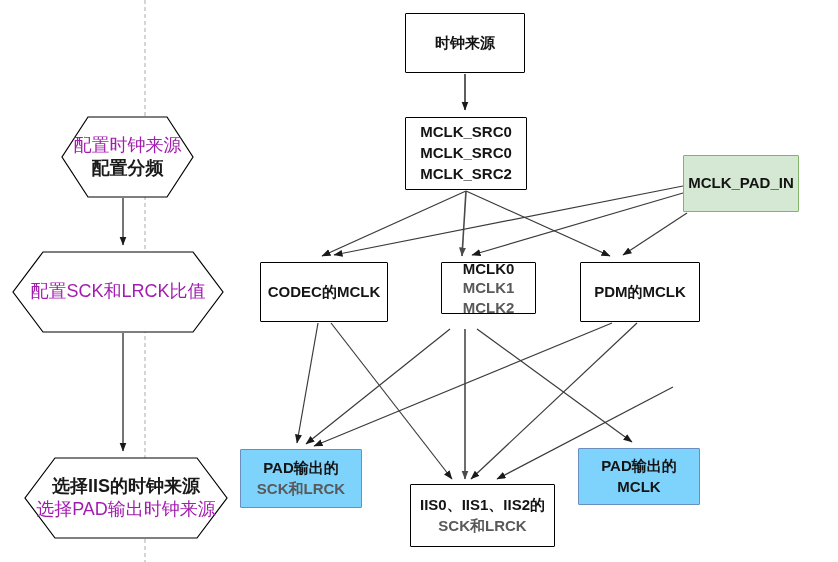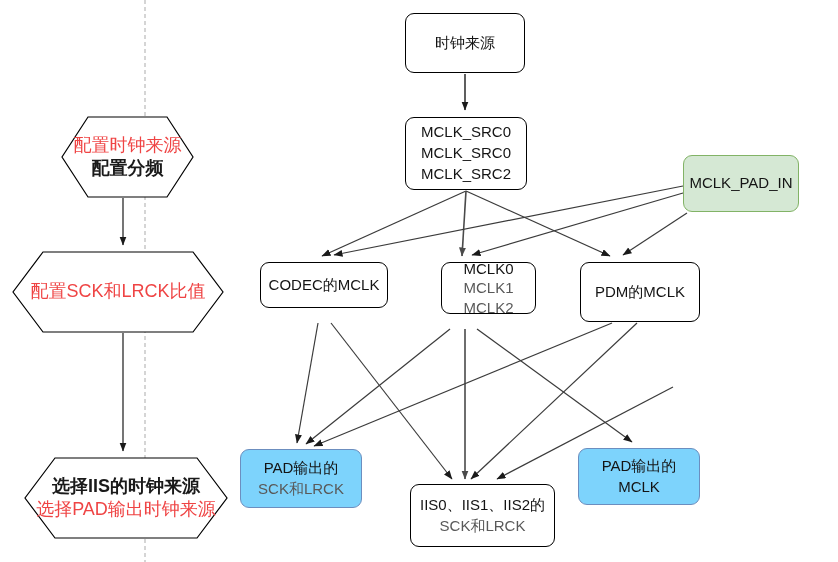--- a/index.html
+++ b/index.html
@@ -5,31 +5,31 @@
   html,body{margin:0;padding:0;background:#ffffff;}
   #canvas{
     position:relative;width:838px;height:562px;background:#ffffff;overflow:hidden;
     font-family:"Liberation Sans","DejaVu Sans",sans-serif;color:#141414;
   }
   #wires{position:absolute;left:0;top:0;width:838px;height:562px;z-index:0;}
   .node{
     position:absolute;z-index:1;box-sizing:border-box;
     display:flex;flex-direction:column;align-items:center;justify-content:center;
     text-align:center;font-size:15px;line-height:1.38;background:#ffffff;
-    border:1px solid #000000;border-radius:9px;
+    border:1px solid #000000;border-radius:1px;font-weight:bold;
   }
   .node.green{background:#d5e8d4;border-color:#82b366;}
   .node.blue{background:#7dd3fc;border-color:#6c8ebf;}
   .gray{color:#595959;}
   .hextext{
     position:absolute;z-index:1;display:flex;flex-direction:column;align-items:center;
     justify-content:center;text-align:center;font-size:18px;line-height:1.3;color:#1a1a1a;
   }
   .hextext .b{font-weight:bold;}
-  .hextext .n{font-weight:normal;color:#ef4444;}
+  .hextext .n{font-weight:normal;color:#a21caf;}
 </style>
 </head>
 <body>
 
 <div id="canvas">
 
   <svg id="wires" viewBox="0 0 838 562" xmlns="http://www.w3.org/2000/svg">
     <defs>
       <marker id="arr" markerWidth="10" markerHeight="8" refX="8.5" refY="3.5" orient="auto" markerUnits="userSpaceOnUse">
         <path d="M0,0 L9,3.5 L0,7 Z" fill="#1a1a1a"></path>
@@ -84,21 +84,21 @@
   <div class="node" style="left:405px;top:117px;width:122px;height:73px;">
     <span>MCLK_SRC0</span>
     <span>MCLK_SRC0</span>
     <span>MCLK_SRC2</span>
   </div>
 
   <div class="node green" style="left:683px;top:155px;width:116px;height:57px;">
     <span>MCLK_PAD_IN</span>
   </div>
 
-  <div class="node" style="left:260px;top:262px;width:128px;height:46px;">
+  <div class="node" style="left:260px;top:262px;width:128px;height:60px;">
     <span>CODEC的MCLK</span>
   </div>
 
   <div class="node" style="left:421px;top:262px;width:95px;height:52px;line-height:1.3;margin-left:20px;">
     <span>MCLK0</span>
     <span class="gray">MCLK1</span>
     <span class="gray">MCLK2</span>
   </div>
 
   <div class="node" style="left:580px;top:262px;width:120px;height:60px;">

